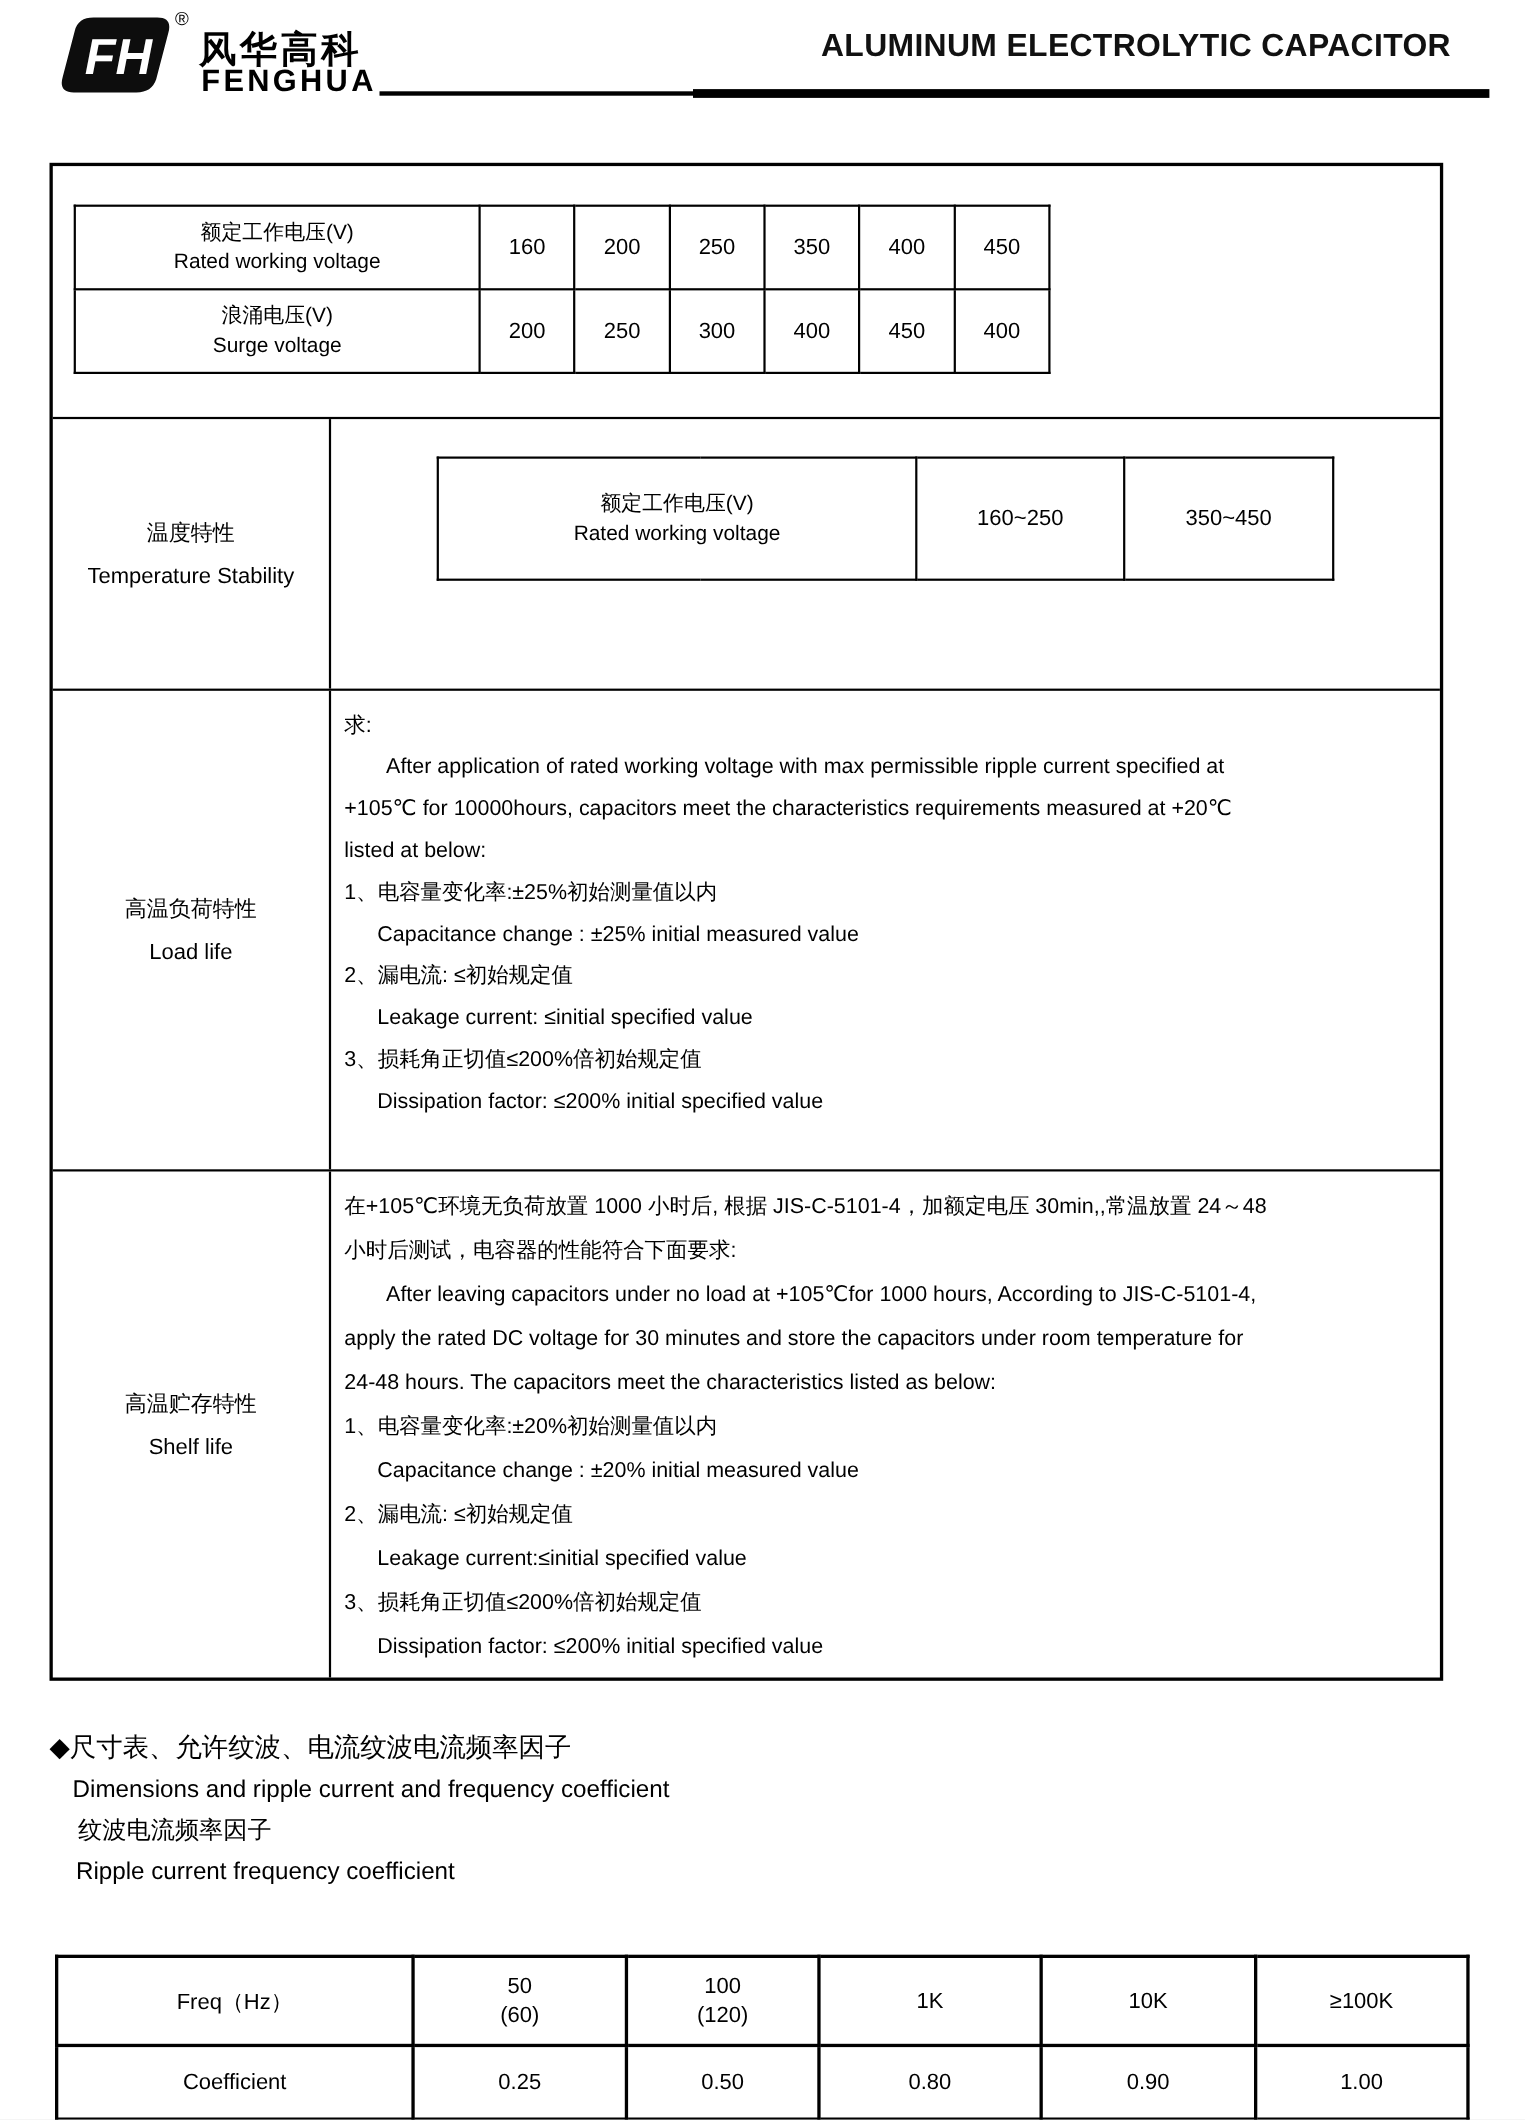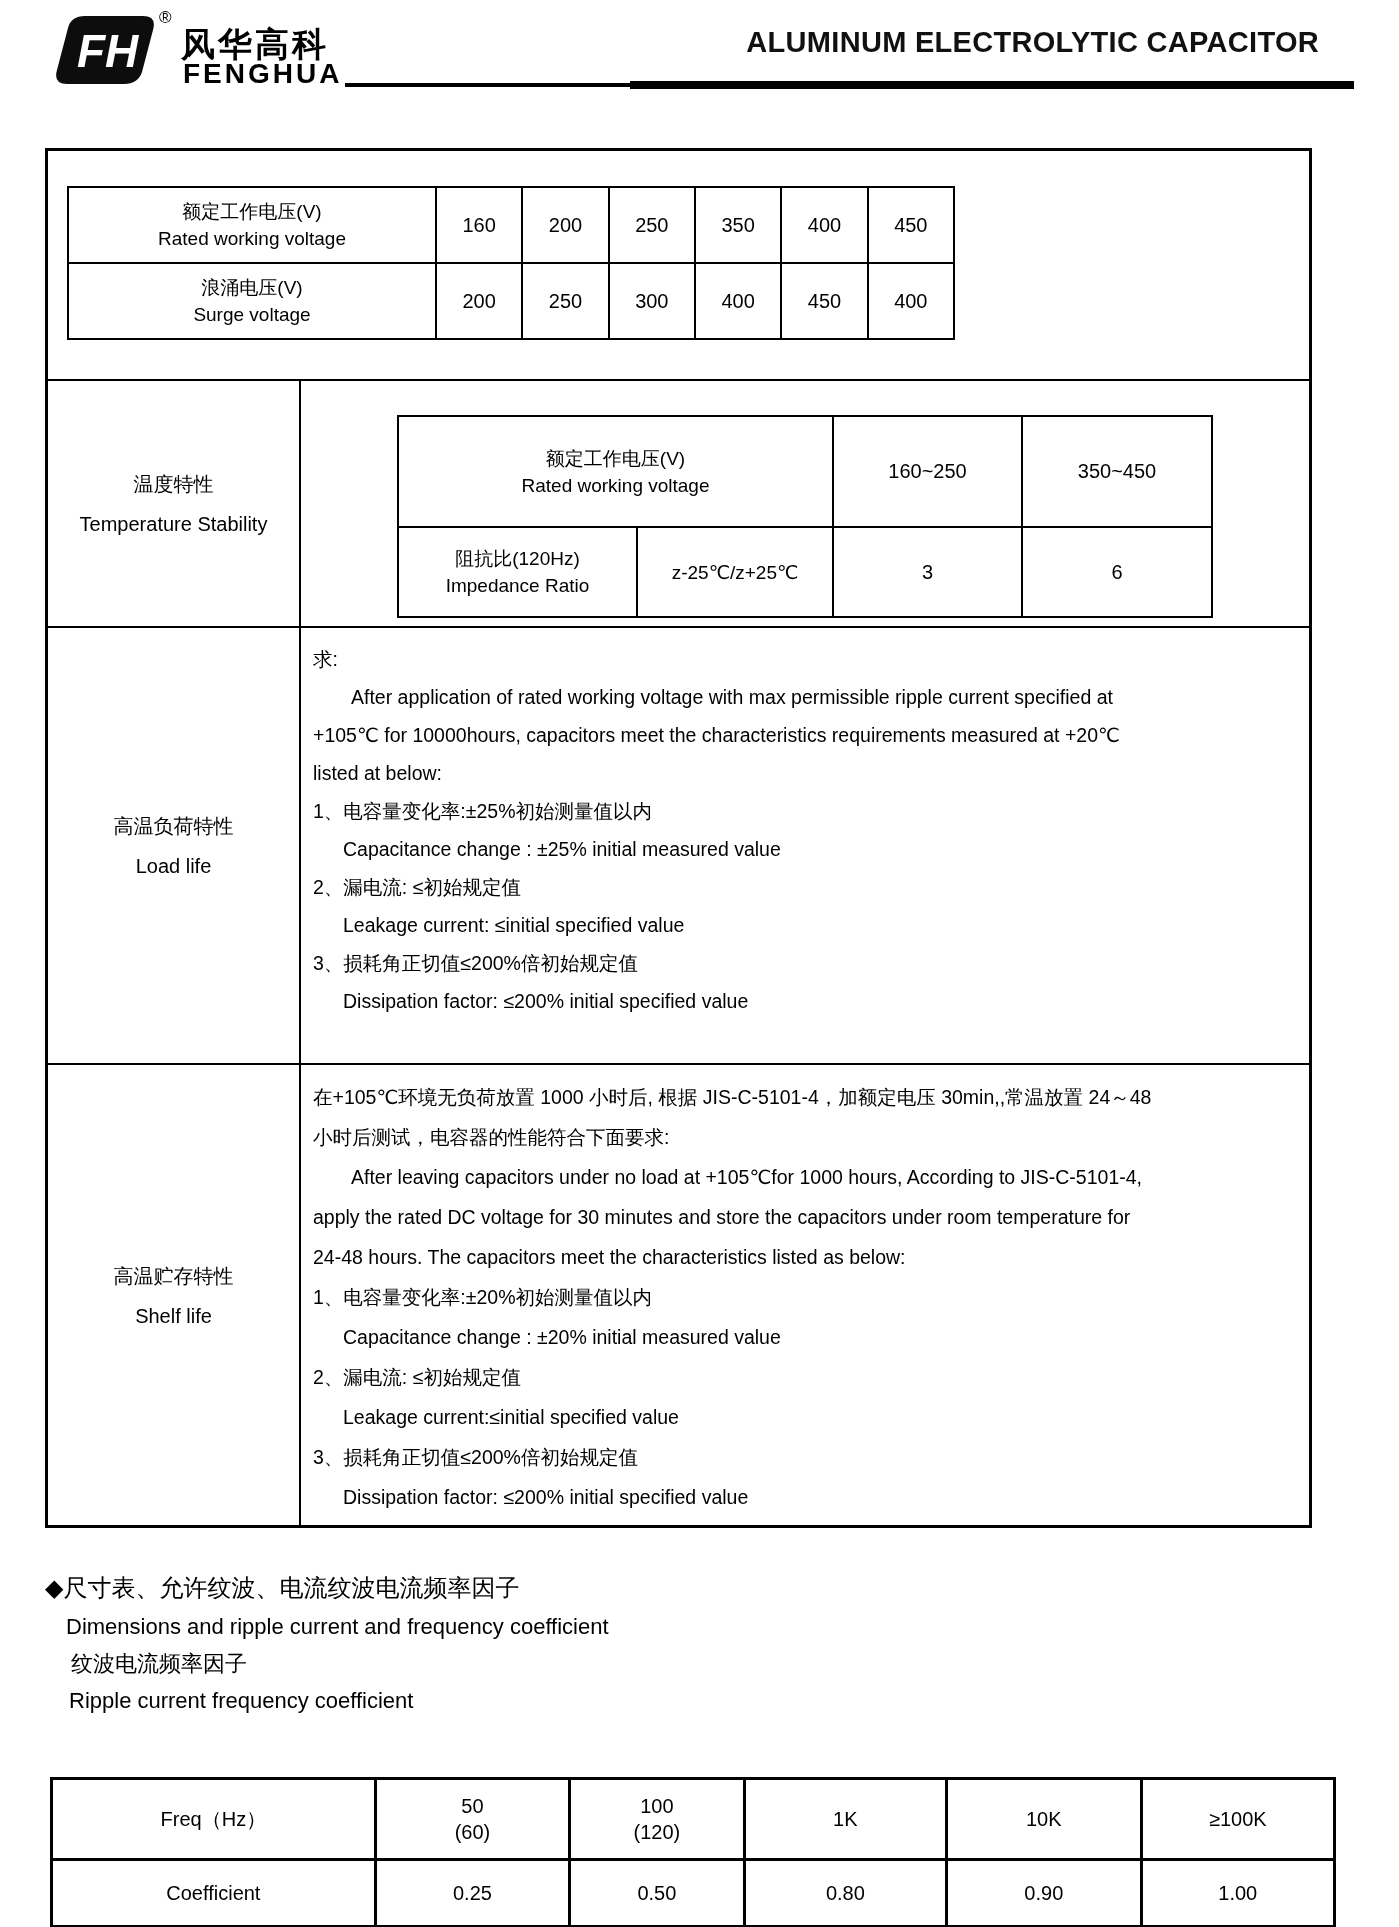--- a/index.html
+++ b/index.html
@@ -140,29 +140,20 @@
             </colgroup>
           <tbody>
               <tr class="h">
             <td colspan="2" class="cell-two-lines">
               <div>额定工作电压(V)</div>
               <div>Rated working voltage</div>
             </td>
             <td class="val">160~250</td>
             <td class="val">350~450</td>
           </tr>
-          <tr class="b">
-            <td class="cell-two-lines">
-              <div>阻抗比(120Hz)</div>
-              <div>Impedance Ratio</div>
-            </td>
-            <td>z-25℃/z+25℃</td>
-            <td class="val">3</td>
-            <td class="val">6</td>
-          </tr>
         </tbody>
           </table>
       </div>
     </div>
 
     <div class="srow r-load">
       <div class="row-label">
         <div>高温负荷特性</div>
         <div>Load life</div>
       </div>

